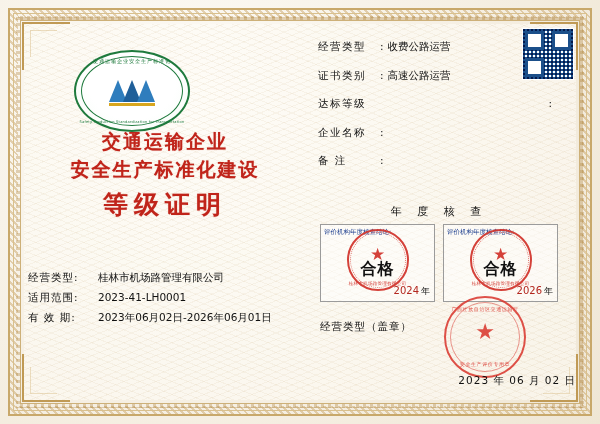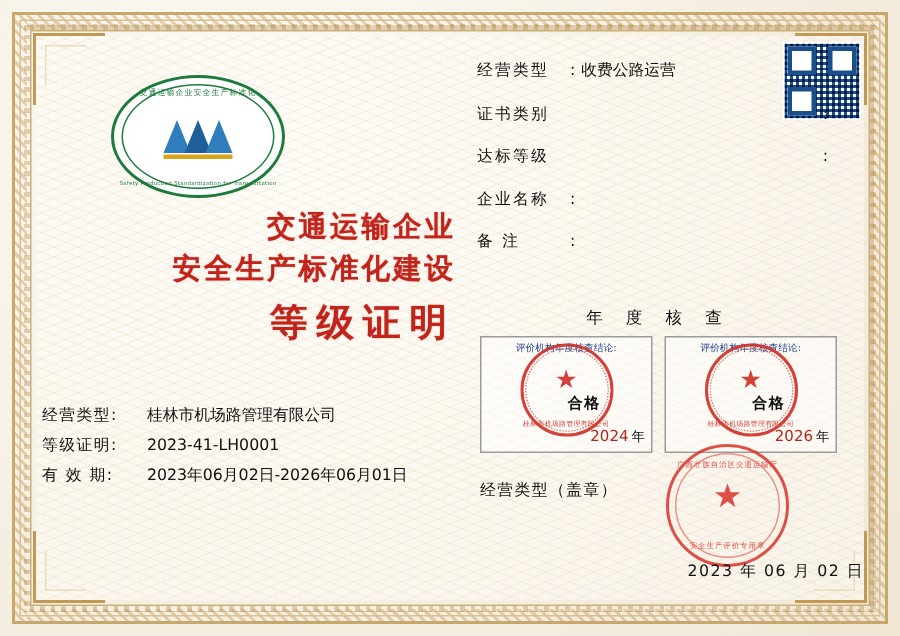--- a/index.html
+++ b/index.html
@@ -71,22 +71,22 @@
   }
 
   
   .left{
     position:absolute;left:26px;top:28px;width:278px;height:368px;
   }
   .badge{
     position:absolute;left:48px;top:22px;width:116px;height:82px;
   }
   .badge-title{
-    position:absolute;left:0;right:0;top:110px;
-    text-align:right;
+    position:absolute;left:0;right:0;top:100px;
+    text-align:center;
     color:#c0241a;
     font-family:"DejaVu Sans", sans-serif;
     font-weight:bold;
     letter-spacing:2px;
     line-height:1.45;
     font-size:19px;
     text-shadow:0 0 1px rgba(192,36,26,.4);
   }
   .badge-title .big{
     display:block;font-size:25px;letter-spacing:6px;margin-top:4px;
@@ -136,21 +136,21 @@
   }
   .check-wrap{
     position:absolute;left:2px;top:196px;width:238px;height:78px;
     display:flex;gap:8px;
   }
   .check-box{
     position:relative;flex:1 1 0;border:1px solid #9b9b9b;background:rgba(255,255,255,.5);
   }
   .check-box .cb-label{
     position:absolute;left:3px;top:4px;right:3px;
-    font-size:6.5px;color:#1e3f8f;letter-spacing:0;line-height:1.2;text-align:center;
+    font-size:6.5px;color:#1e3f8f;letter-spacing:0;line-height:1.2;
   }
   .stamp{
     position:absolute;left:50%;top:46%;transform:translate(-50%,-50%);
     width:58px;height:58px;border-radius:50%;
     border:2px solid #d1322a;
     color:#d1322a;
     display:flex;align-items:center;justify-content:center;
     opacity:.92;
   }
   .stamp .star{
@@ -161,21 +161,21 @@
     position:absolute;left:50%;top:50%;transform:translate(-50%,-50%);
     width:54px;height:54px;border-radius:50%;
     border:1px dotted rgba(209,50,42,.7);
   }
   .stamp .s-bottom{
     position:absolute;left:0;right:0;bottom:3px;text-align:center;
     font-size:4.6px;letter-spacing:.2px;
   }
   .verdict{
     position:absolute;left:50%;top:58%;transform:translate(-50%,-50%);
-    font-size:10px;color:#111;font-weight:bold;letter-spacing:1px;margin-left:12px;
+    font-size:16px;color:#111;font-weight:bold;letter-spacing:1px;
   }
   .cb-year{
     position:absolute;right:4px;bottom:3px;font-size:9px;color:#111;
   }
   .cb-year .y{color:#b3261e;margin-right:2px;font-size:10px;}
 
   .org-row{
     position:absolute;left:2px;top:292px;width:238px;
     font-size:10.5px;letter-spacing:1px;color:#111;
   }
@@ -281,21 +281,21 @@
       <span>安全生产标准化建设</span>
       <span class="big">等级证明</span>
     </div>
 
     <div class="left-fields">
       <div class="lf-row">
         <span class="lf-label">经营类型:</span>
         <span class="lf-val">桂林市机场路管理有限公司</span>
       </div>
       <div class="lf-row">
-        <span class="lf-label">等级证明:</span>
+        <span class="lf-label">适用范围:</span>
         <span class="lf-val">2023-41-LH0001</span>
       </div>
       <div class="lf-row">
         <span class="lf-label">有 效 期:</span>
         <span class="lf-val">2023年06月02日-2026年06月01日</span>
       </div>
     </div>
   </div>
 
   <div class="right">
@@ -306,20 +306,21 @@
 
     <div class="r-fields">
       <div class="rf-row">
         <span class="rf-label">经营类型</span>
         <span class="rf-colon">:</span>
         <span class="rf-val">收费公路运营</span>
       </div>
       <div class="rf-row">
         <span class="rf-label">证书类别</span>
         <span class="rf-colon">:</span>
+        <span class="rf-val">高速公路运营</span>
       </div>
       <div class="rf-row">
         <span class="rf-label">达标等级</span>
         <span class="rf-colon">:</span>
       </div>
       <div class="rf-row">
         <span class="rf-label">企业名称</span>
         <span class="rf-colon">:</span>
         <span class="rf-val"></span>
       </div>

